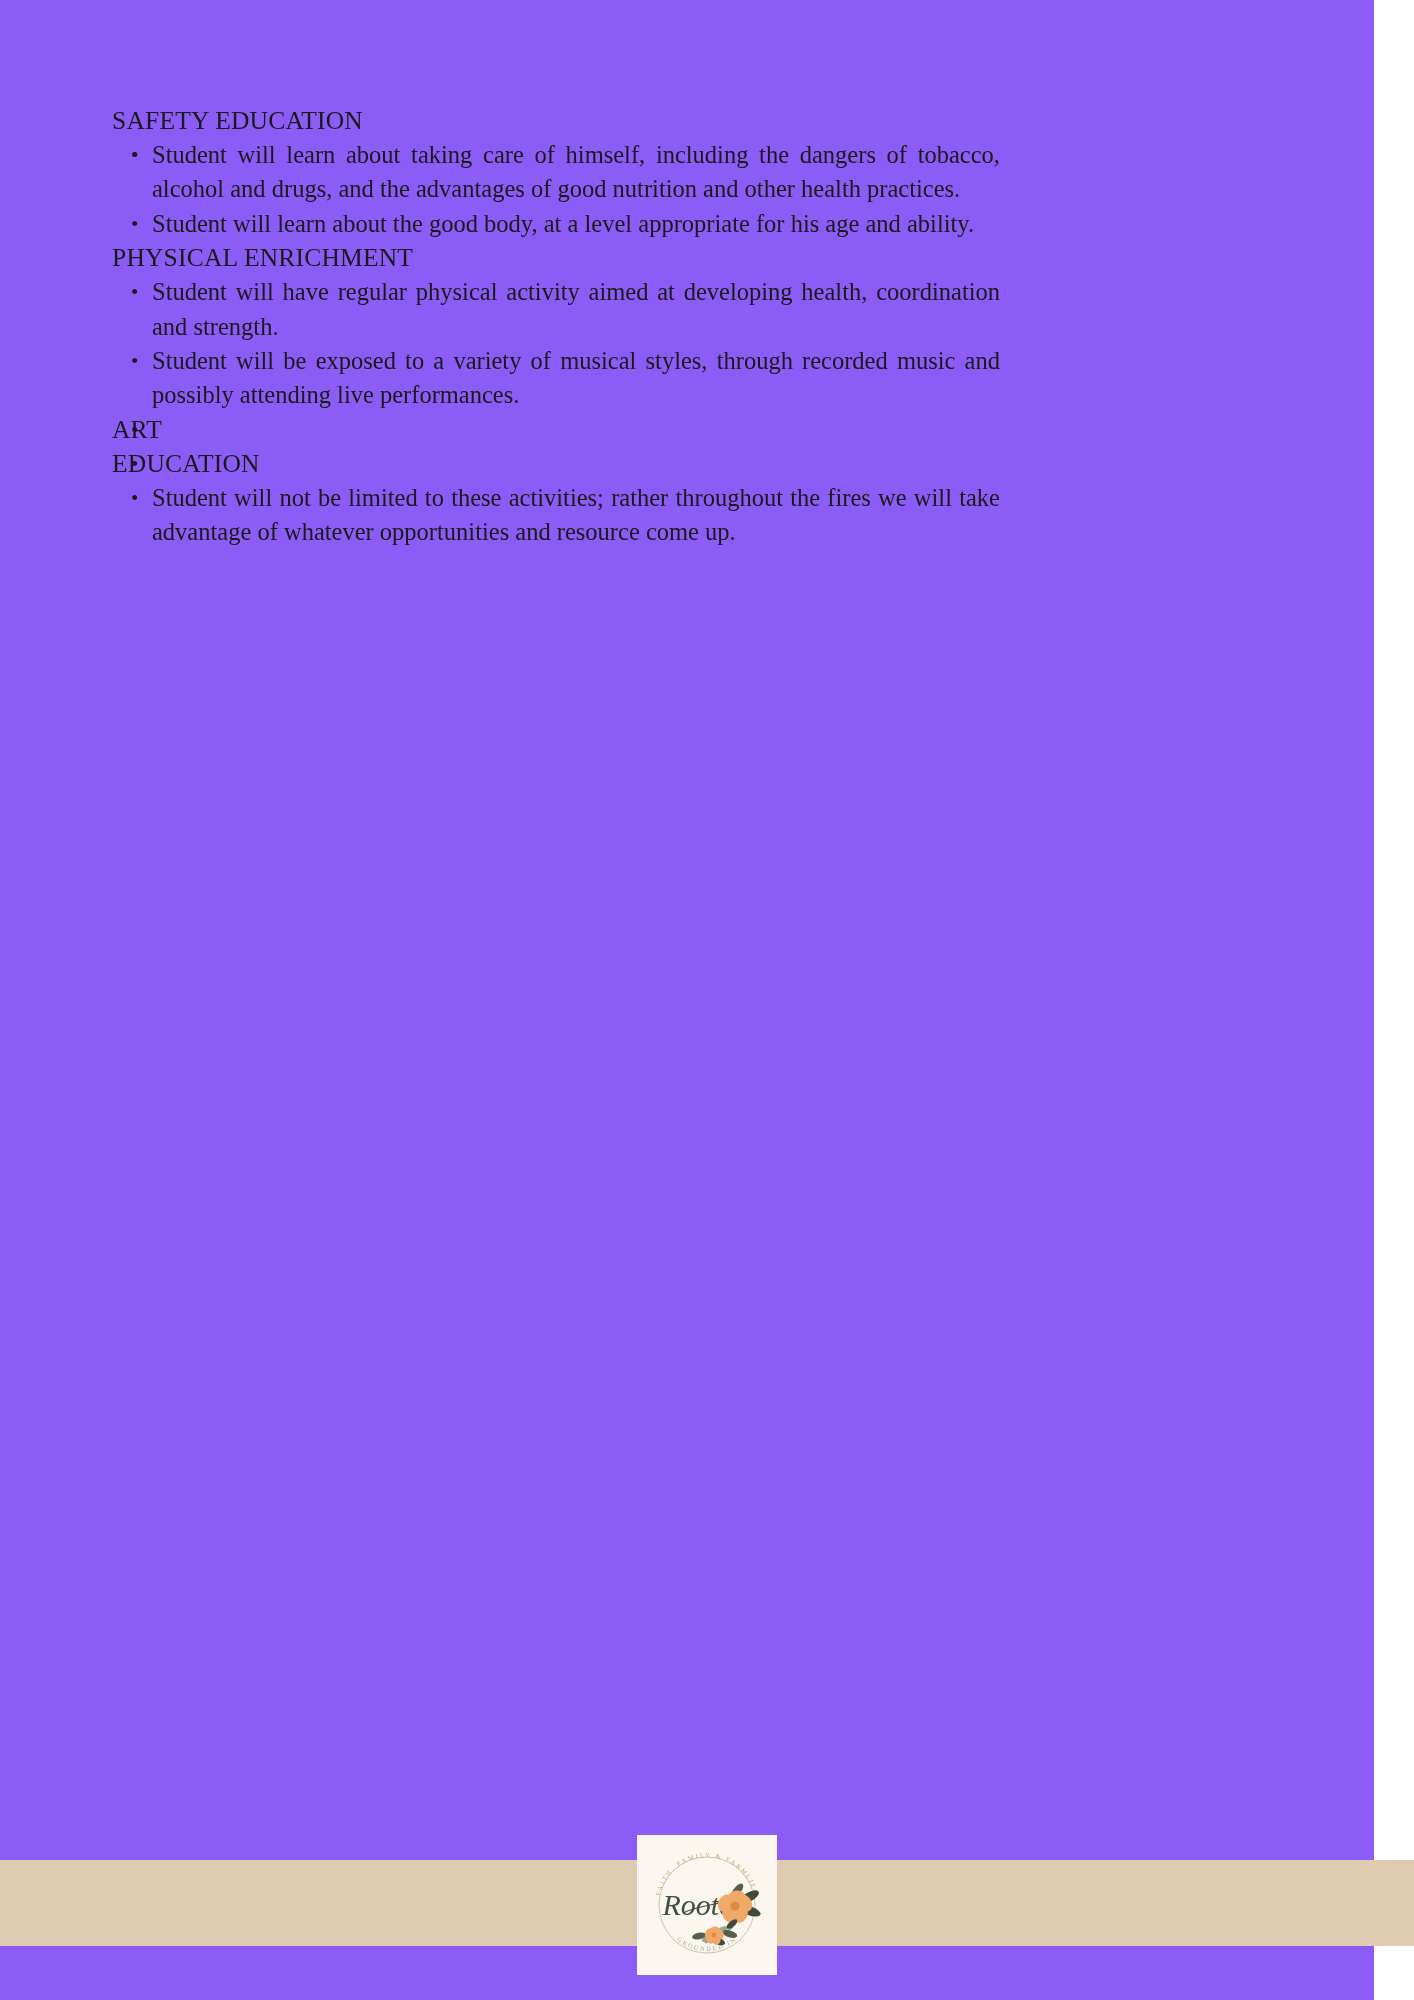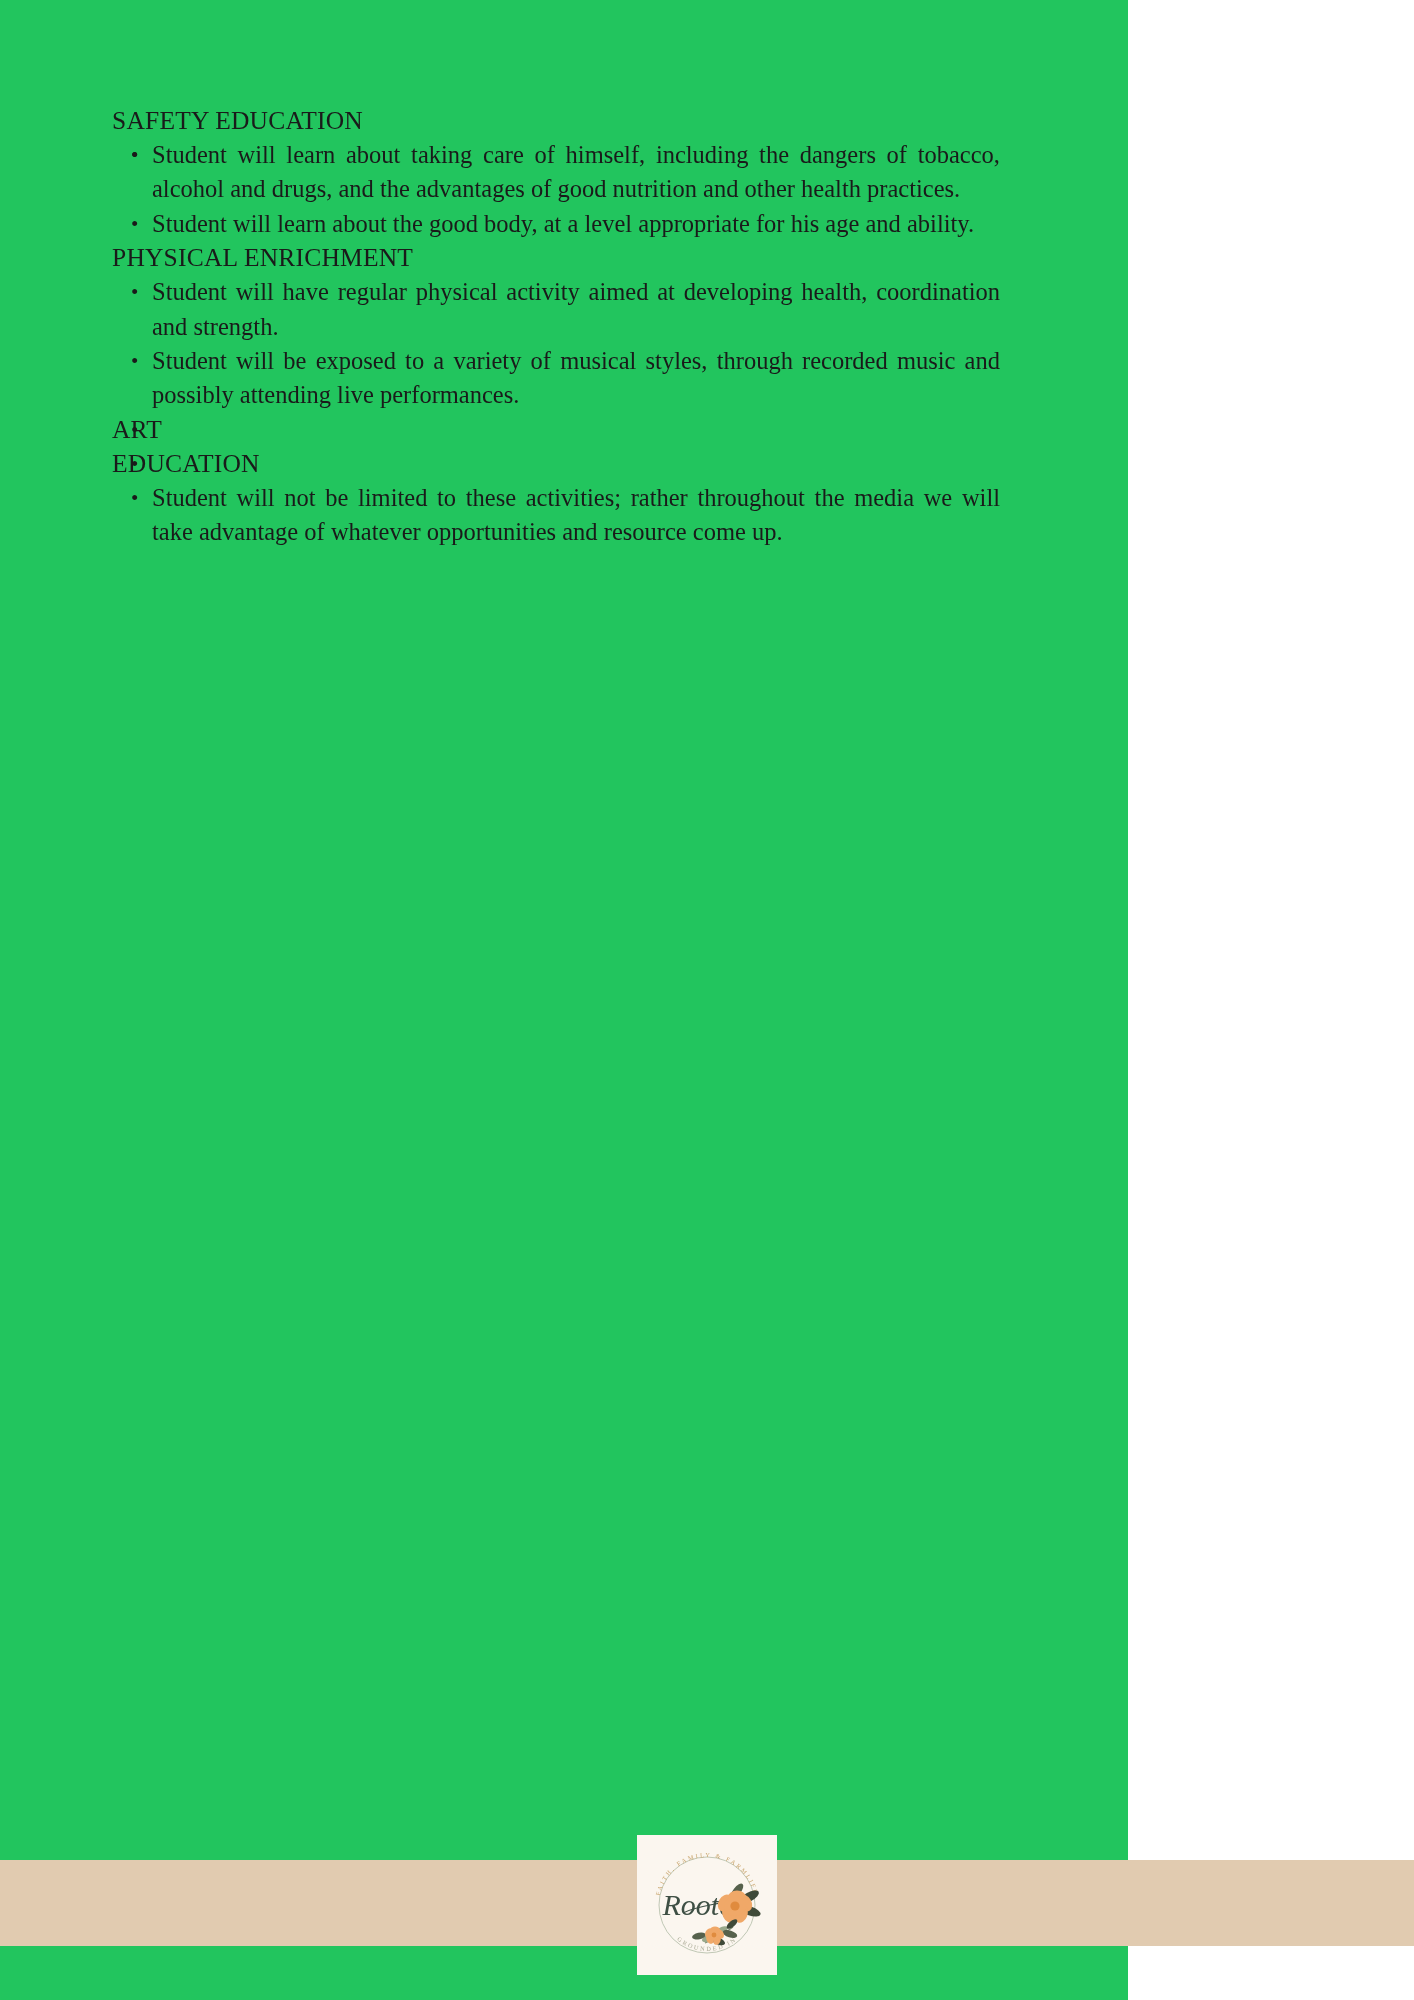--- a/index.html
+++ b/index.html
@@ -13,23 +13,23 @@
     background: #ffffff;
     font-family: "Liberation Serif", "DejaVu Serif", serif;
     overflow: hidden;
     position: relative;
   }
 
   .page {
     position: absolute;
     left: 0;
     top: 0;
-    width: 1128px;
+    width: 1374px;
     height: 2000px;
-    background: #22c55e;
+    background: #8b5cf6;
   }
 
   .doc-body {
     position: absolute;
     left: 112px;
     top: 104px;
     width: 888px;
   }
 
   .section { margin: 0; padding: 0; }
@@ -180,21 +180,21 @@
           <span class="bullet-dot">•</span>
         </li>
       </ul>
     </div>
 
     <div class="section">
       <div class="section-heading">EDUCATION</div>
       <ul class="bullets">
         <li>
           <span class="bullet-dot">•</span>
-          <span>Student will not be limited to these activities; rather throughout the media we will take advantage of whatever opportunities and resource come up.</span>
+          <span>Student will not be limited to these activities; rather throughout the fires we will take advantage of whatever opportunities and resource come up.</span>
         </li>
       </ul>
     </div>
 
   </div>
 
   <div class="footer-band"></div>
 
   <div class="logo-card">
     <svg class="logo-svg" viewBox="0 0 140 140" xmlns="http://www.w3.org/2000/svg">

